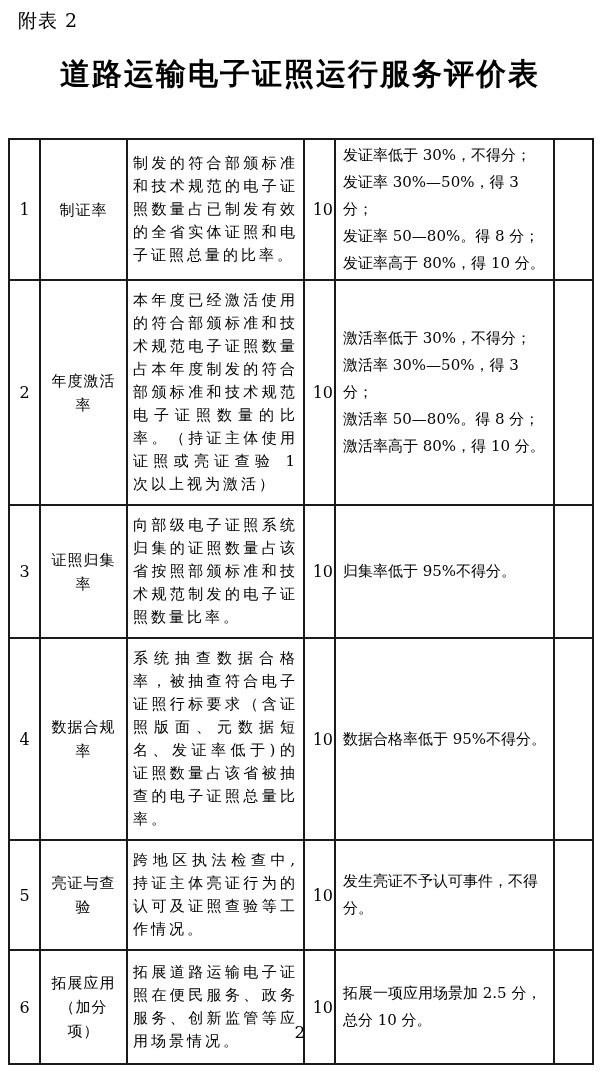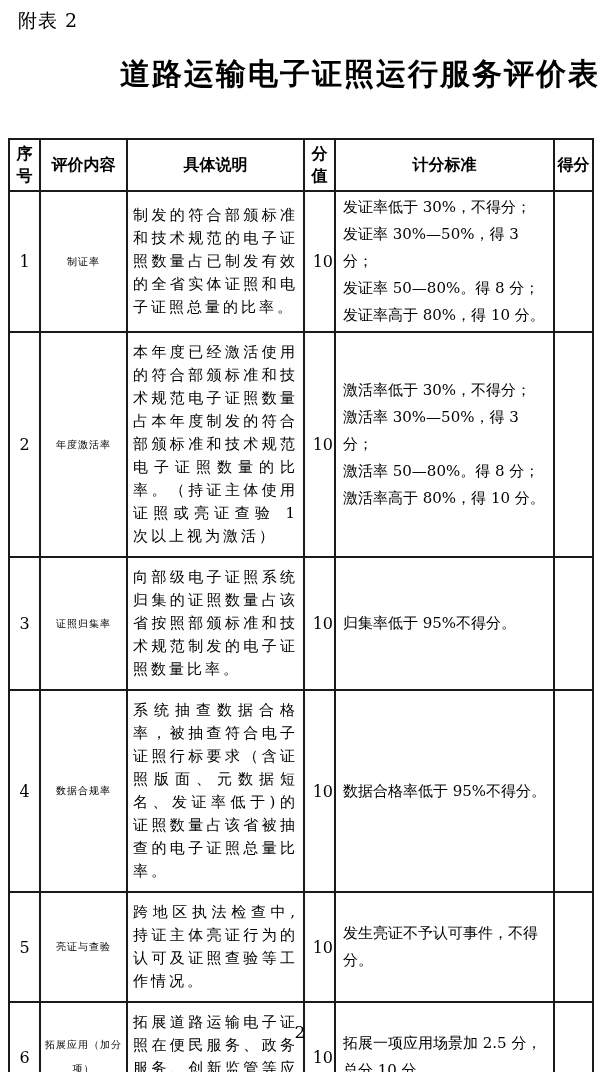--- a/index.html
+++ b/index.html
@@ -10,21 +10,21 @@
     color:#000;
     font-family:"DejaVu Serif", serif;
     overflow:hidden;
   }
   .annex{
     position:absolute;left:18px;top:8px;
     font-size:19px;letter-spacing:1px;text-align:right;
   }
   .doc-title{
     position:absolute;left:0;top:54px;width:600px;
-    text-align:right;
+    text-align:center;
     font-family:"DejaVu Sans", sans-serif;
     font-weight:bold;
     font-size:30px;
     letter-spacing:2px;
   }
   table.eval{
     position:absolute;left:8px;top:138px;
     width:584px;
     border-collapse:collapse;
     table-layout:fixed;
@@ -47,21 +47,21 @@
   tr.r1{height:120px;}
   tr.r2{height:204px;}
   tr.r3{height:117px;}
   tr.r4{height:164px;}
   tr.r5{height:89px;}
   tr.r6{height:92px;}
   td.c-no{
     text-align:center;font-size:16px;padding:2px 2px;
   }
   td.c-content{
-    text-align:center;font-size:10px;line-height:24px;
+    text-align:center;font-size:15px;line-height:24px;
     padding:20px 4px;letter-spacing:1px;
   }
   td.c-desc{
     text-align:justify;
     font-size:15px;line-height:23px;
     letter-spacing:3px;
     padding:8px 5px;
   }
   td.c-val{
     text-align:right;font-size:16px;padding:2px 1px;
@@ -90,28 +90,20 @@
   <table class="eval">
     <colgroup>
       <col style="width:31px">
       <col style="width:87px">
       <col style="width:177px">
       <col style="width:31px">
       <col style="width:219px">
       <col style="width:39px">
     </colgroup>
     <tbody>
-      <tr class="hrow">
-        <th>序号</th>
-        <th>评价内容</th>
-        <th>具体说明</th>
-        <th>分值</th>
-        <th>计分标准</th>
-        <th>得分</th>
-      </tr>
 
       <tr class="r1">
         <td class="c-no">1</td>
         <td class="c-content">制证率</td>
         <td class="c-desc">制发的符合部颁标准和技术规范的电子证照数量占已制发有效的全省实体证照和电子证照总量的比率。</td>
         <td class="c-val">10</td>
         <td class="c-std">发证率低于 30%，不得分；
 发证率 30%—50%，得 3 分；
 发证率 50—80%。得 8 分；
 发证率高于 80%，得 10 分。</td>

